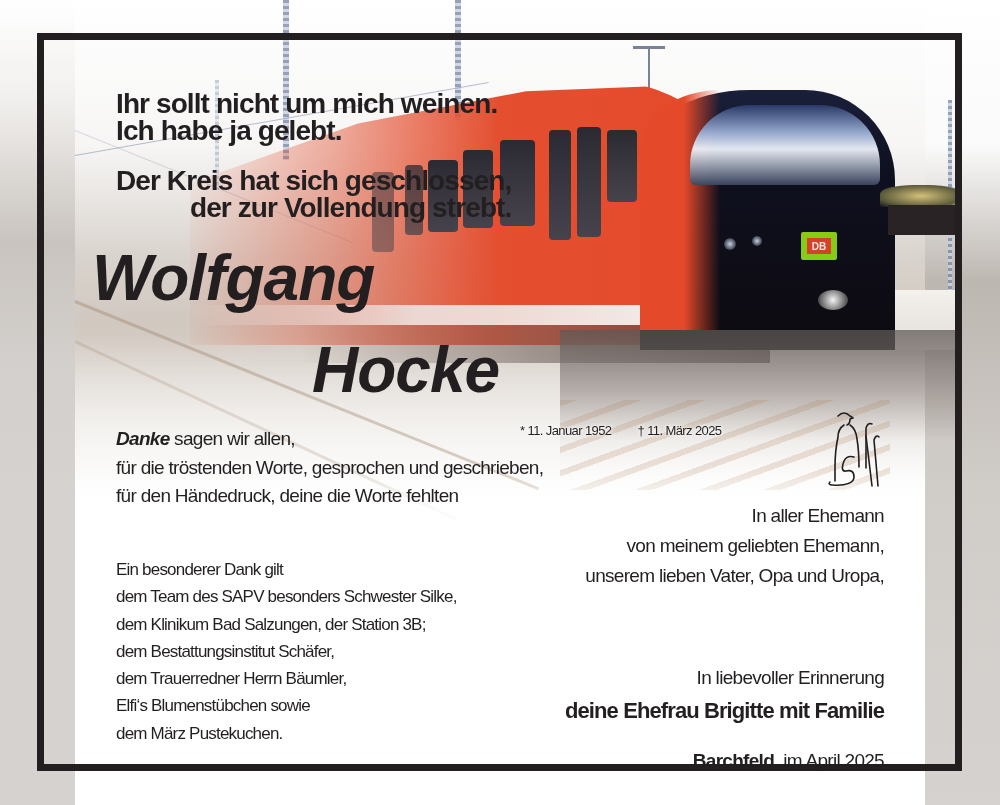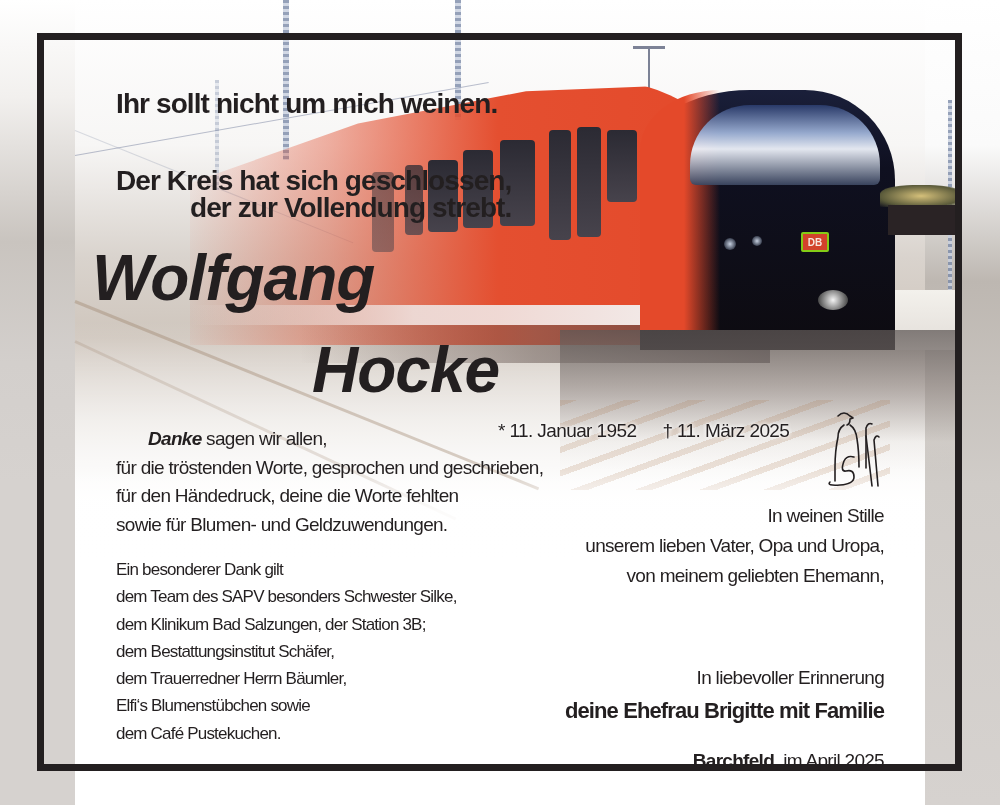--- a/index.html
+++ b/index.html
@@ -42,21 +42,21 @@
       background: linear-gradient(180deg, #1a1f3a 0%, #0f1020 30%, #0d0b10 100%);
       border-top-left-radius: 110px 70px; border-top-right-radius: 90px 90px;
     }
     .train-front-mask { position:absolute; left: 640px; top: 90px; width: 80px; height: 240px;
       background: linear-gradient(90deg, #e4492a 0%, #e4492a 55%, rgba(228,73,42,0) 100%);
       border-top-left-radius: 80px 60px; }
     .windshield { position: absolute; left: 690px; top: 105px; width: 190px; height: 80px;
       background: linear-gradient(180deg, #2a3b6b 0%, #9db1d6 35%, #eef2fa 55%, #3b4660 100%);
       border-radius: 60px 60px 6px 6px; opacity: 0.95; }
     .db-logo { position: absolute; left: 801px; top: 232px; width: 24px; height: 16px;
-      border: 2px solid #84cc16; background: #d2432b; color: #f6e6df; font-size: 10px; font-weight: bold;
+      border: 6px solid #84cc16; background: #d2432b; color: #f6e6df; font-size: 10px; font-weight: bold;
       display: flex; align-items: center; justify-content: center; font-family: "Liberation Sans", sans-serif; border-radius: 2px; }
     .headlamp { position: absolute; width: 12px; height: 12px; border-radius: 50%; background: radial-gradient(circle,#c6d0e0 0%, #3a4050 70%); }
     .coupler { position: absolute; left: 818px; top: 290px; width: 30px; height: 20px; border-radius: 50%; background: radial-gradient(circle,#f4f4f4 0%, #777 60%, #222 100%); }
     .platform-roof { position:absolute; left: 888px; top: 205px; width: 74px; height: 30px; background: #2a2325; }
     .platform-roof-top { position:absolute; left: 880px; top: 185px; width: 82px; height: 22px; background: radial-gradient(ellipse, #d5c07a 0%, #5a5a3a 70%, rgba(0,0,0,0) 100%); border-radius: 40% 40% 0 0; }
     .platform { position:absolute; left: 895px; top: 290px; width: 67px; height: 60px; background: linear-gradient(180deg,#f3f1ec,#e2ddd8); }
     .train-fade { position:absolute; left: 560px; top: 330px; width: 402px; height: 140px;
       background: linear-gradient(180deg, rgba(95,88,86,0.75) 0%, rgba(140,130,126,0.6) 40%, rgba(220,215,210,0.2) 80%, rgba(255,255,255,0) 100%); }
     .sleepers { position:absolute; left: 560px; top: 400px; width: 330px; height: 90px;
       background: repeating-linear-gradient(160deg, rgba(170,120,80,0.25) 0 6px, rgba(255,255,255,0) 6px 22px);
@@ -72,24 +72,24 @@
     
     .text-panel { position:absolute; left: 75px; right: 75px; top: 470px; bottom: 0;
       background: linear-gradient(180deg, rgba(255,255,255,0) 0%, rgba(255,255,255,0.85) 12%, #ffffff 30%); }
 
     
     .txt { position: absolute; font-family: "Liberation Sans", sans-serif; color: #231f20; }
     .motto { left: 116px; top: 90px; font-size: 28px; font-weight: bold; line-height: 27px; letter-spacing: -0.9px; }
     .motto2 { left: 116px; top: 167px; text-align: right; }
     .name1 { left: 92px; top: 246px; font-size: 64px; font-weight: bold; font-style: italic; letter-spacing: -1px; line-height: 64px; }
     .name2 { left: 312px; top: 338px; font-size: 64px; font-weight: bold; font-style: italic; letter-spacing: -1px; line-height: 64px; }
-    .dates { left: 498px; top: 418px; font-size: 19px; line-height: 26px; letter-spacing: -0.6px; white-space: nowrap; text-shadow: 0 0 4px #ffffff, 0 0 4px #ffffff; }
+    .dates { left: 520px; top: 418px; font-size: 13px; line-height: 26px; letter-spacing: -0.6px; white-space: nowrap; text-shadow: 0 0 4px #ffffff, 0 0 4px #ffffff; }
     .dates span + span { margin-left: 26px; }
     .thanks { left: 116px; top: 425px; font-size: 19px; line-height: 28.5px; letter-spacing: -0.7px; }
-    .thanks b { font-style: italic; margin-left: 32px; }
+    .thanks b { font-style: italic; }
     .special { left: 116px; top: 556px; font-size: 17px; line-height: 27.3px; letter-spacing: -0.8px; }
     .right-block { right: 116px; top: 501px; font-size: 19px; line-height: 30px; letter-spacing: -0.7px; text-align: right; }
     .memory { right: 116px; top: 665px; font-size: 19px; line-height: 26px; letter-spacing: -0.7px; text-align: right; }
     .family { right: 116px; top: 696px; font-size: 22px; font-weight: bold; line-height: 30px; letter-spacing: -0.9px; text-align: right; }
     .place { right: 116px; top: 748px; font-size: 19px; line-height: 26px; letter-spacing: -0.7px; text-align: right; }
     .place b { font-weight: bold; margin-left: 21px; }
     .line { display: block; white-space: nowrap; }
     .symbol { position: absolute; left: 826px; top: 408px; width: 60px; height: 80px; }
   </style>
 </head>
@@ -138,20 +138,21 @@
   <div class="platform"></div>
   <div class="train-fade"></div>
   <div class="sleepers"></div>
   <div class="text-panel"></div>
 </div>
 
 <div class="frame"></div>
 
 <div class="txt motto">
   <span class="line">Ihr sollt nicht um mich weinen.</span>
+  <span class="line">Ich habe ja gelebt.</span>
 </div>
 <div class="txt motto motto2">
   <span class="line">Der Kreis hat sich geschlossen,</span>
   <span class="line">der zur Vollendung strebt.</span>
 </div>
 
 <div class="txt name1">Wolfgang</div>
 <div class="txt name2">Hocke</div>
 
 <div class="txt dates">
@@ -167,34 +168,33 @@
     <path d="M40 60 l0 -40 q2 -6 6 -4"></path>
     <path d="M46 78 l-6 -50"></path>
     <path d="M52 78 l-4 -46 q2 -6 5 -3"></path>
   </g>
 </svg>
 
 <div class="txt thanks">
   <span class="line"><b>Danke</b><span> sagen wir allen,</span></span>
   <span class="line">für die tröstenden Worte, gesprochen und geschrieben,</span>
   <span class="line">für den Händedruck, deine die Worte fehlten</span>
-  <span class="line">sowie für Blumen- und Geldzuwendungen.</span>
 </div>
 
 <div class="txt special">
   <span class="line">Ein besonderer Dank gilt</span>
   <span class="line">dem Team des SAPV besonders Schwester Silke,</span>
   <span class="line">dem Klinikum Bad Salzungen, der Station 3B;</span>
   <span class="line">dem Bestattungsinstitut Schäfer,</span>
   <span class="line">dem Trauerredner Herrn Bäumler,</span>
   <span class="line">Elfi‘s Blumenstübchen sowie</span>
-  <span class="line">dem Café Pustekuchen.</span>
+  <span class="line">dem März Pustekuchen.</span>
 </div>
 
 <div class="txt right-block">
-  <span class="line">In weinen Stille</span>
+  <span class="line">In aller Ehemann</span>
+  <span class="line">von meinem geliebten Ehemann,</span>
   <span class="line">unserem lieben Vater, Opa und Uropa,</span>
-  <span class="line">von meinem geliebten Ehemann,</span>
 </div>
 
 <div class="txt memory">In liebevoller Erinnerung</div>
 <div class="txt family">deine Ehefrau Brigitte mit Familie</div>
 <div class="txt place"><b>Barchfeld</b><span>, im April 2025</span></div>
 
 </body></html>

